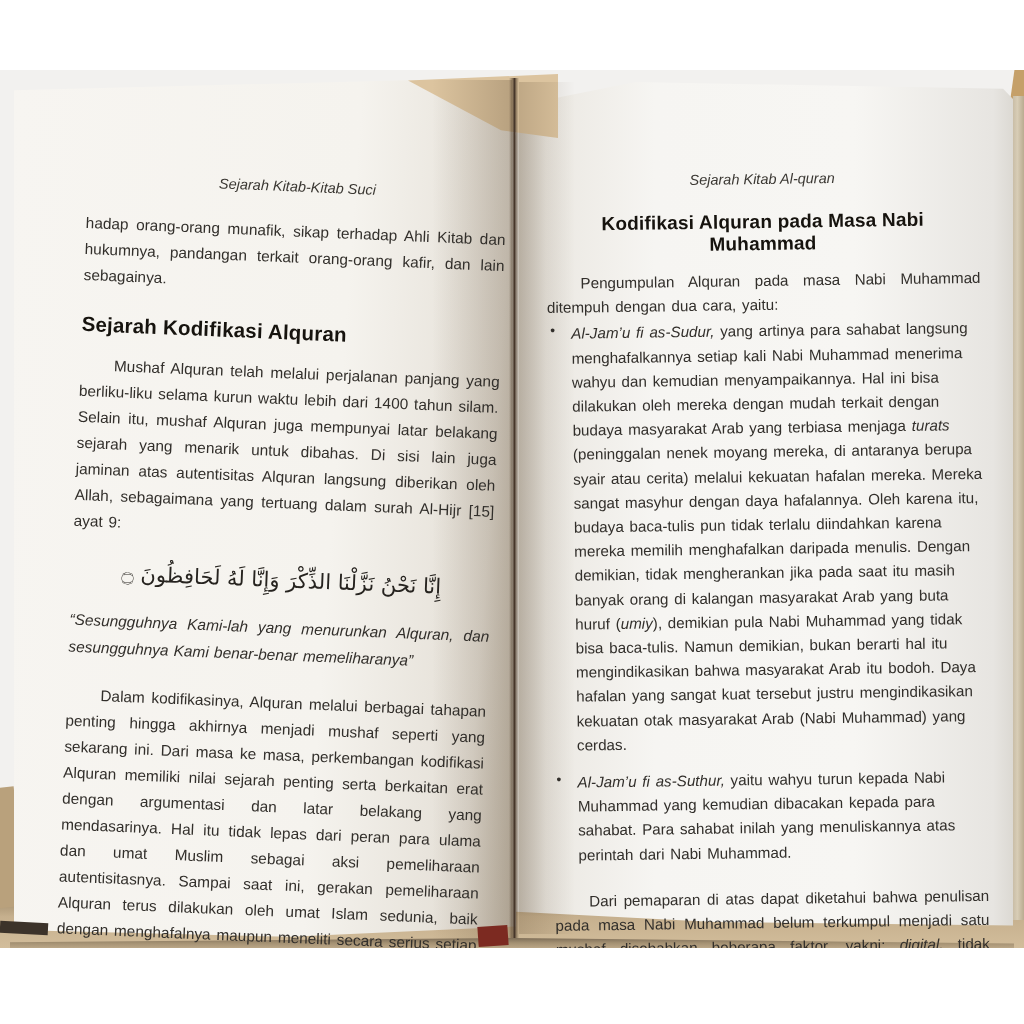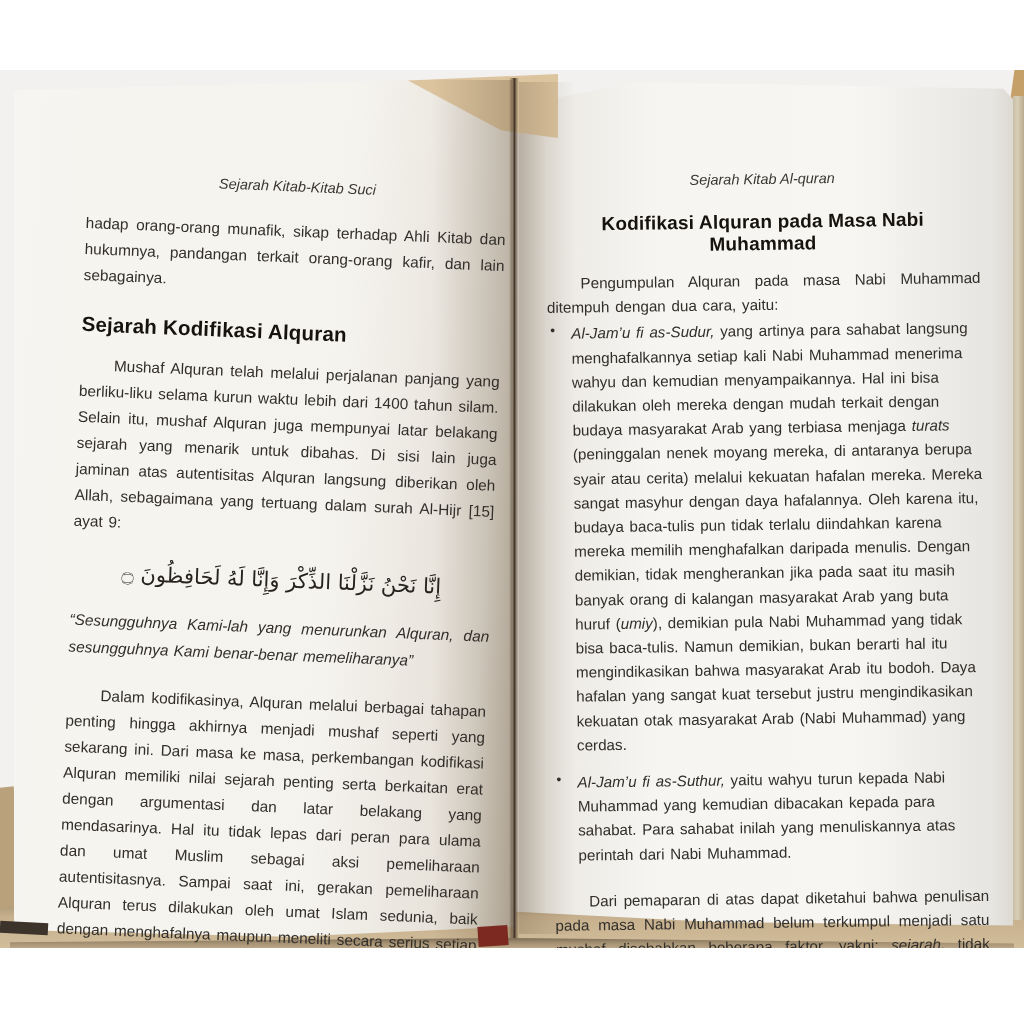--- a/index.html
+++ b/index.html
@@ -96,17 +96,17 @@
       <ul class="bullets">
         <li>
           <span class="marker">•</span>
           <span class="body-p"><span class="it">Al-Jam’u fi as-Sudur,</span><span> yang artinya para sahabat langsung menghafalkannya setiap kali Nabi Muhammad menerima wahyu dan kemudian menyampaikannya. Hal ini bisa dilakukan oleh mereka dengan mudah terkait dengan budaya masyarakat Arab yang terbiasa menjaga </span><span class="it">turats</span><span> (peninggalan nenek moyang mereka, di antaranya berupa syair atau cerita) melalui kekuatan hafalan mereka. Mereka sangat masyhur dengan daya hafalannya. Oleh karena itu, budaya baca-tulis pun tidak terlalu diindahkan karena mereka memilih menghafalkan daripada menulis. Dengan demikian, tidak mengherankan jika pada saat itu masih banyak orang di kalangan masyarakat Arab yang buta huruf (</span><span class="it">umiy</span><span>), demikian pula Nabi Muhammad yang tidak bisa baca-tulis. Namun demikian, bukan berarti hal itu mengindikasikan bahwa masyarakat Arab itu bodoh. Daya hafalan yang sangat kuat tersebut justru mengindikasikan kekuatan otak masyarakat Arab (Nabi Muhammad) yang cerdas.</span></span>
         </li>
         <li>
           <span class="marker">•</span>
           <span class="body-p"><span class="it">Al-Jam’u fi as-Suthur,</span><span> yaitu wahyu turun kepada Nabi Muhammad yang kemudian dibacakan kepada para sahabat. Para sahabat inilah yang menuliskannya atas perintah dari Nabi Muhammad.</span></span>
         </li>
       </ul>
-      <p class="body-p indent mt"><span>Dari pemaparan di atas dapat diketahui bahwa penulisan pada masa Nabi Muhammad belum terkumpul menjadi satu mushaf disebabkan beberapa faktor, yakni; </span><span class="it">sejarah,</span><span> tidak adanya faktor pendorong untuk membukukan Alquran menjadi satu mushaf karena Nabi Muhammad masih hidup di tengah-</span></p>
+      <p class="body-p indent mt"><span>Dari pemaparan di atas dapat diketahui bahwa penulisan pada masa Nabi Muhammad belum terkumpul menjadi satu mushaf disebabkan beberapa faktor, yakni; </span><span class="it">digital,</span><span> tidak adanya faktor pendorong untuk membukukan Alquran menjadi satu mushaf karena Nabi Muhammad masih hidup di tengah-</span></p>
 
     </div>
   </div>
 </div>
 
 </body></html>

